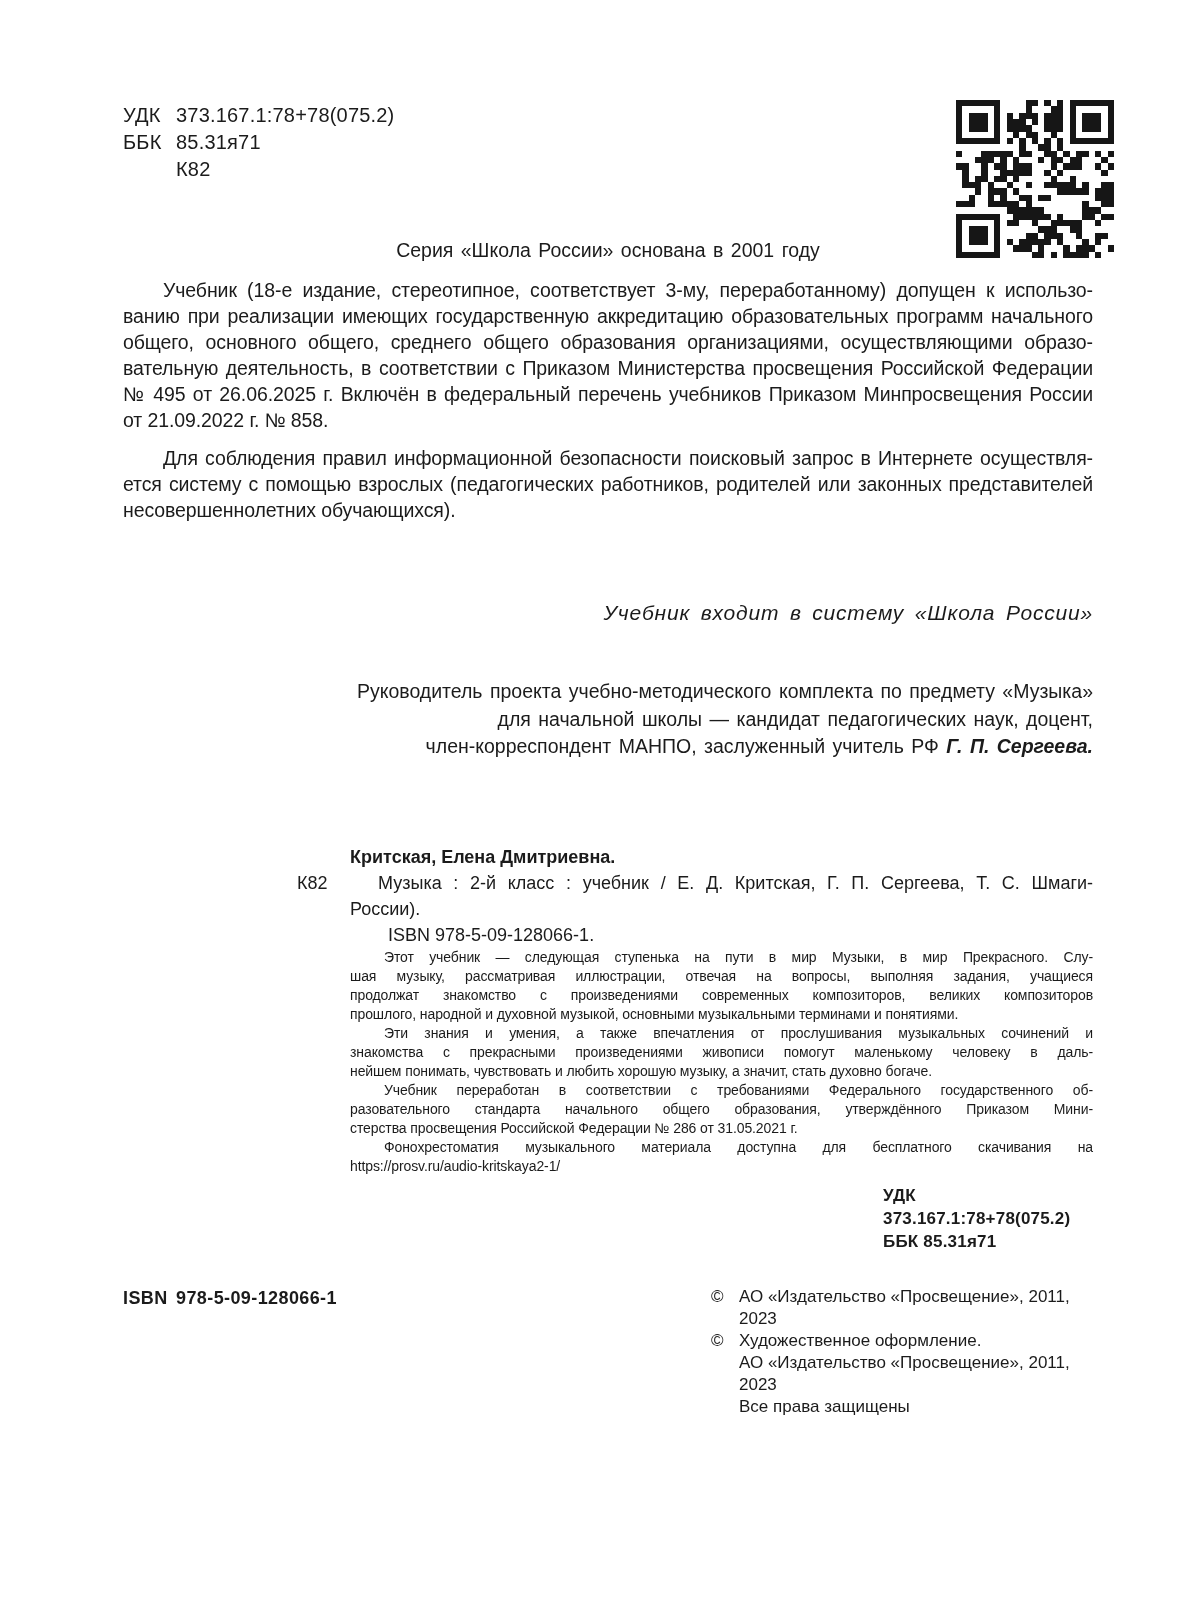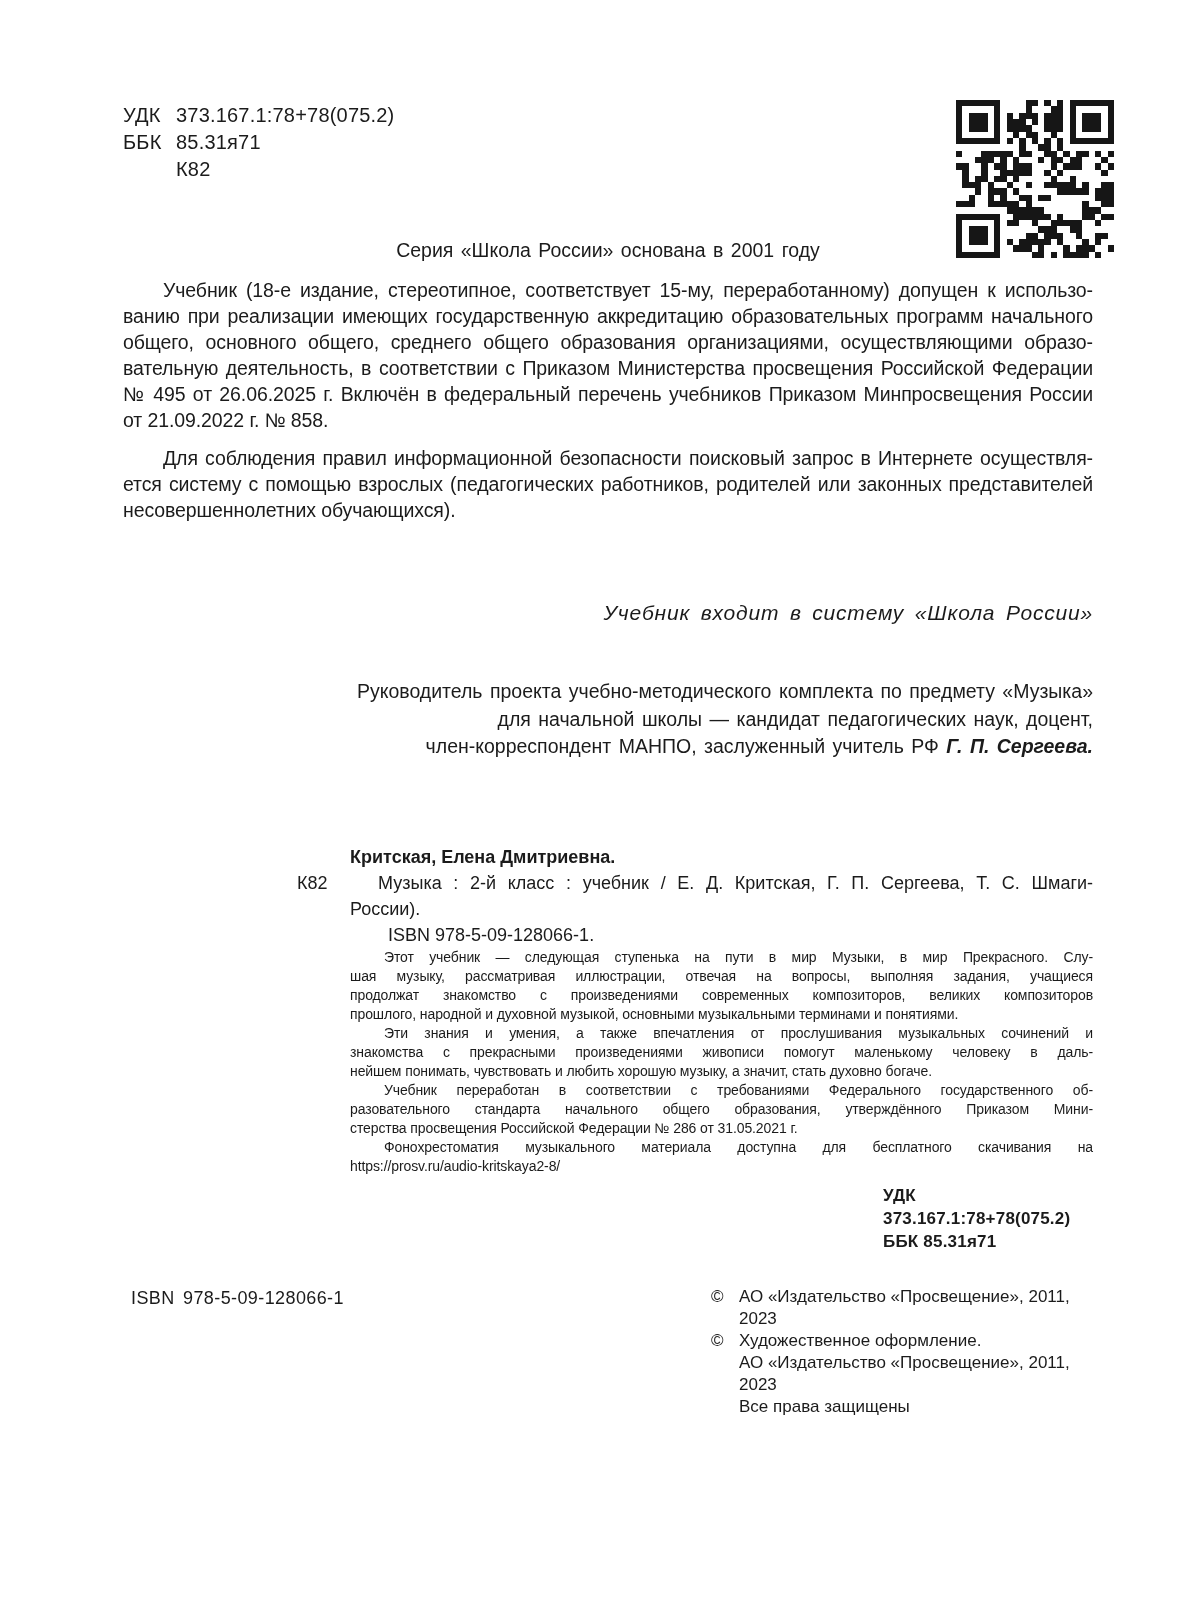--- a/index.html
+++ b/index.html
@@ -44,21 +44,21 @@
   .card .jline{text-align:justify;text-align-last:justify;}
   .card .jline:last-child{text-align-last:left;}
   .bib .jline:first-child{text-indent:28px;}
   .isbn-line{text-indent:38px;}
   .ann{font-size:14px;line-height:19px;letter-spacing:-0.1px;}
   .ann .jline:first-child{text-indent:34px;}
 
   .udk-bottom{margin-top:8px;margin-left:760px;font-size:17px;line-height:23px;font-weight:bold;letter-spacing:.2px;}
 
   .footer{position:relative;margin-top:35px;height:100px;}
-  .footer-isbn{position:absolute;left:8px;top:0;font-size:18px;font-weight:normal;letter-spacing:.4px;word-spacing:3px;}
+  .footer-isbn{position:absolute;left:0;top:0;font-size:18px;font-weight:bold;letter-spacing:.4px;word-spacing:3px;}
   .copyright{position:absolute;left:588px;top:-2px;font-size:17px;line-height:22px;}
   .copyright .row{display:flex;}
   .copyright .sym{width:28px;flex:0 0 28px;}
 
   .qr{position:absolute;left:956px;top:100px;width:158px;height:158px;}
 </style>
 </head>
 <body>
 
 <div class="page">
@@ -80,21 +80,21 @@
       </div>
       <div class="row">
         <span class="lbl"></span>
         <span>К82</span>
       </div>
     </div>
 
     <div class="series-line">Серия «Школа России» основана в 2001 году</div>
 
     <div class="para indent40 p1">
-        <div class="jline">Учебник (18-е издание, стереотипное, соответствует 15-му, переработанному) допущен к использо-</div>
+        <div class="jline">Учебник (18-е издание, стереотипное, соответствует 3-му, переработанному) допущен к использо-</div>
         <div class="jline">ванию при реализации имеющих государственную аккредитацию образовательных программ начального</div>
         <div class="jline">общего, основного общего, среднего общего образования организациями, осуществляющими образо-</div>
         <div class="jline">вательную деятельность, в соответствии с Приказом Министерства просвещения Российской Федерации</div>
         <div class="jline">№ 495 от 26.06.2025 г. Включён в федеральный перечень учебников Приказом Минпросвещения России</div>
         <div class="jline">от 21.09.2022 г. № 858.</div>
       </div>
 
     <div class="para indent40 p2">
         <div class="jline">Для соблюдения правил информационной безопасности поисковый запрос в Интернете осуществля-</div>
         <div class="jline">ется систему с помощью взрослых (педагогических работников, родителей или законных представителей</div>
@@ -128,21 +128,21 @@
           <div class="jline">знакомства с прекрасными произведениями живописи помогут маленькому человеку в даль-</div>
           <div class="jline">нейшем понимать, чувствовать и любить хорошую музыку, а значит, стать духовно богаче.</div>
         </div>
       <div class="ann">
           <div class="jline">Учебник переработан в соответствии с требованиями Федерального государственного об-</div>
           <div class="jline">разовательного стандарта начального общего образования, утверждённого Приказом Мини-</div>
           <div class="jline">стерства просвещения Российской Федерации № 286 от 31.05.2021 г.</div>
         </div>
       <div class="ann">
           <div class="jline">Фонохрестоматия музыкального материала доступна для бесплатного скачивания на</div>
-          <div class="jline">https://prosv.ru/audio-kritskaya2-8/</div>
+          <div class="jline">https://prosv.ru/audio-kritskaya2-1/</div>
         </div>
     </div>
 
     <div class="udk-bottom">
       <div>УДК 373.167.1:78+78(075.2)</div>
       <div>ББК 85.31я71</div>
     </div>
 
     <div class="footer">
       <div class="footer-isbn">ISBN 978-5-09-128066-1</div>

